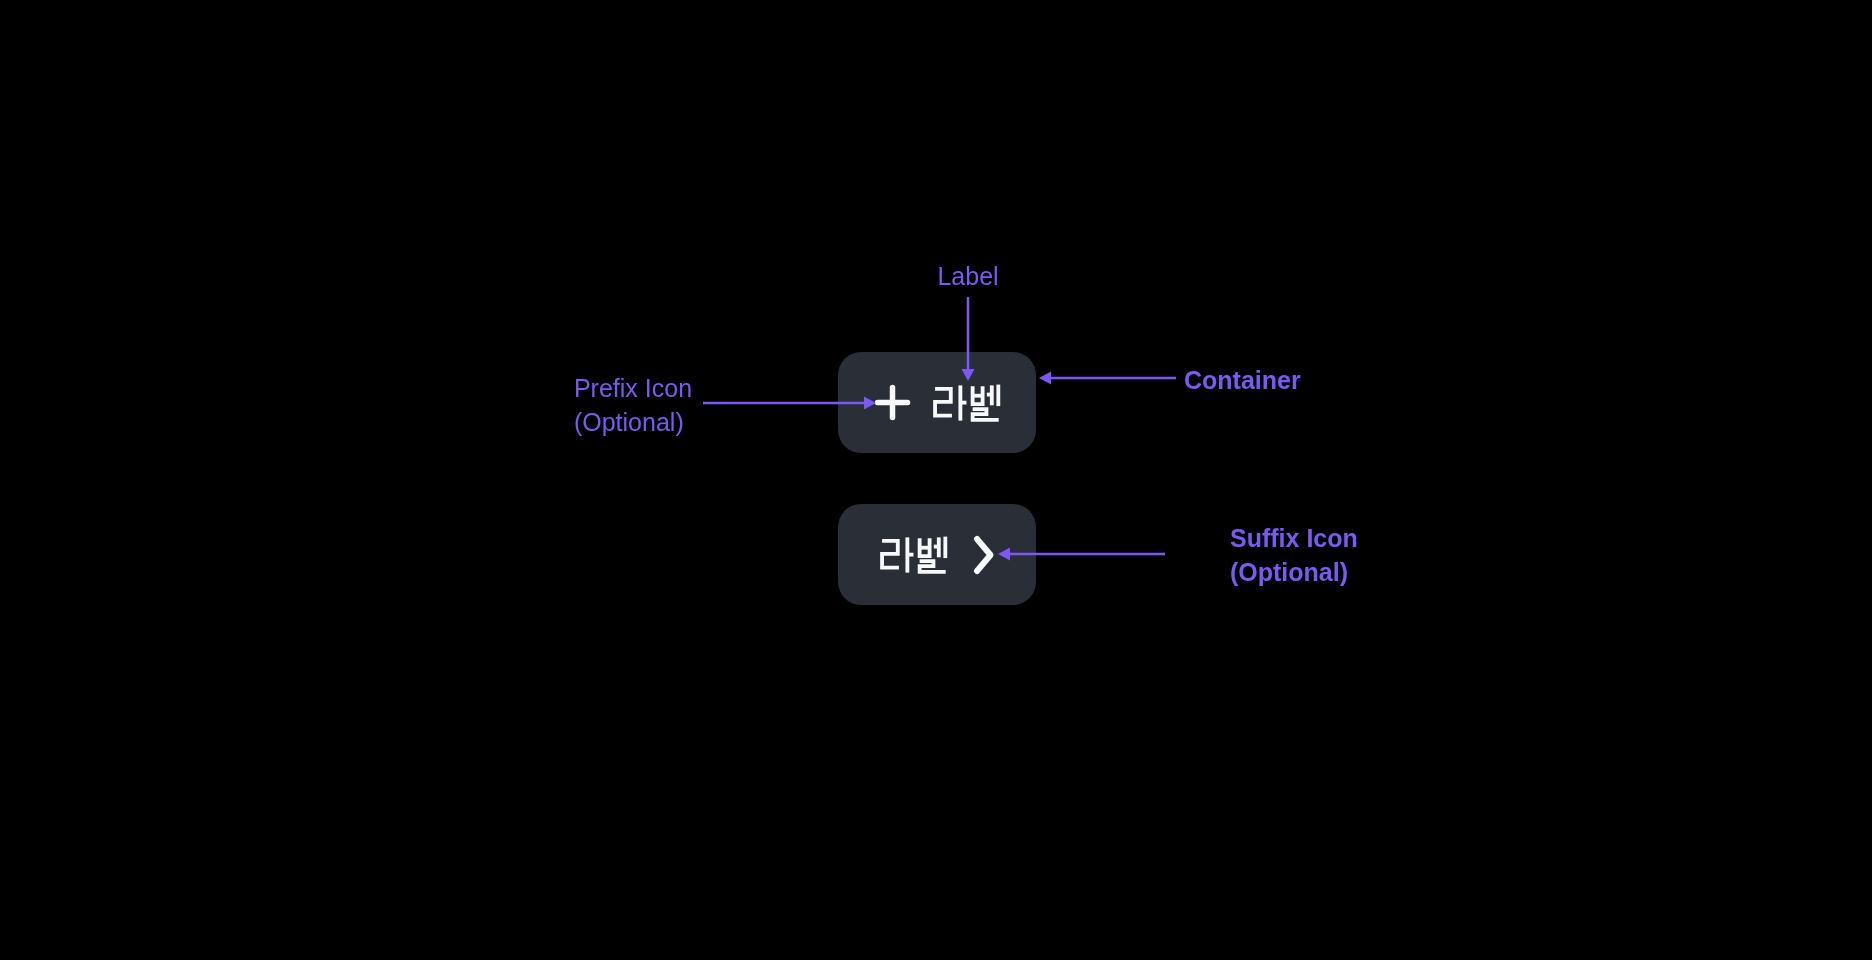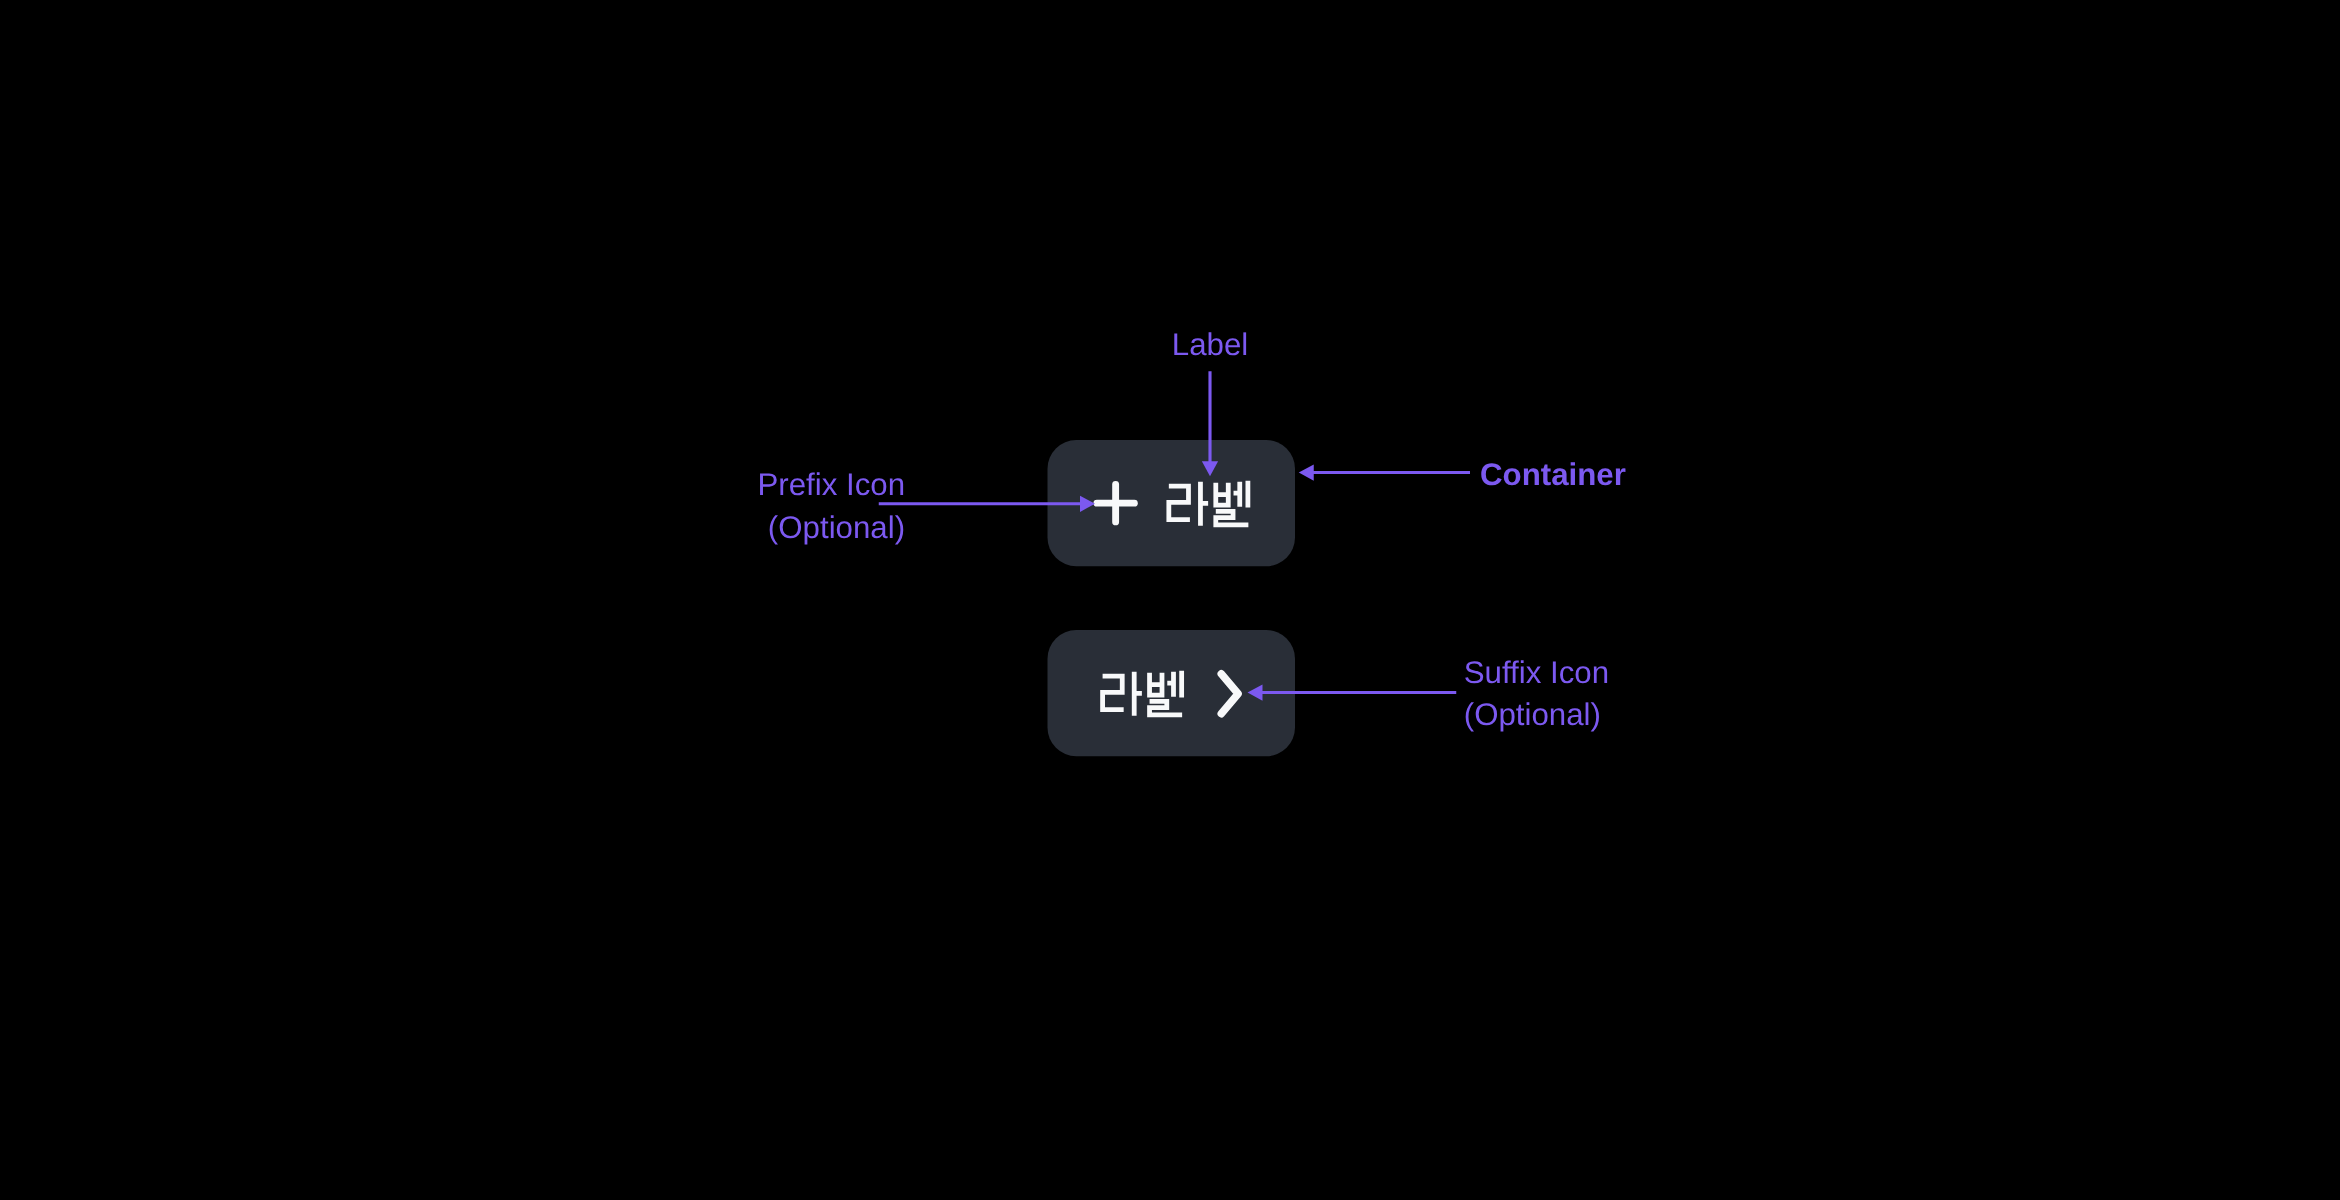--- a/index.html
+++ b/index.html
@@ -18,23 +18,23 @@
   }
   .annotation {
     position: absolute;
     color: var(--accent, #7C59F0);
     font-size: 25px;
     font-weight: 500;
     line-height: 34px;
     white-space: nowrap;
   }
   .ann-label    { left: 968px;  top: 259px; transform: translateX(-50%); }
-  .ann-prefix   { left: 633px;  top: 371px; transform: translateX(-50%); text-align: right; margin-left: 32px; }
+  .ann-prefix   { left: 633px;  top: 371px; transform: translateX(-50%); text-align: left; }
   .ann-container{ left: 1184px; top: 363px; font-weight: bold; }
-  .ann-suffix   { left: 1171px; top: 521px; text-align: left; }
+  .ann-suffix   { left: 1230px; top: 521px; text-align: left; font-weight: bold; }
 
   .btn {
     position: absolute;
     width: 198px;
     height: 101px;
     border-radius: 23px;
     background: var(--button-bg, #292E37);
     border: none;
     padding: 0;
     display: flex;

